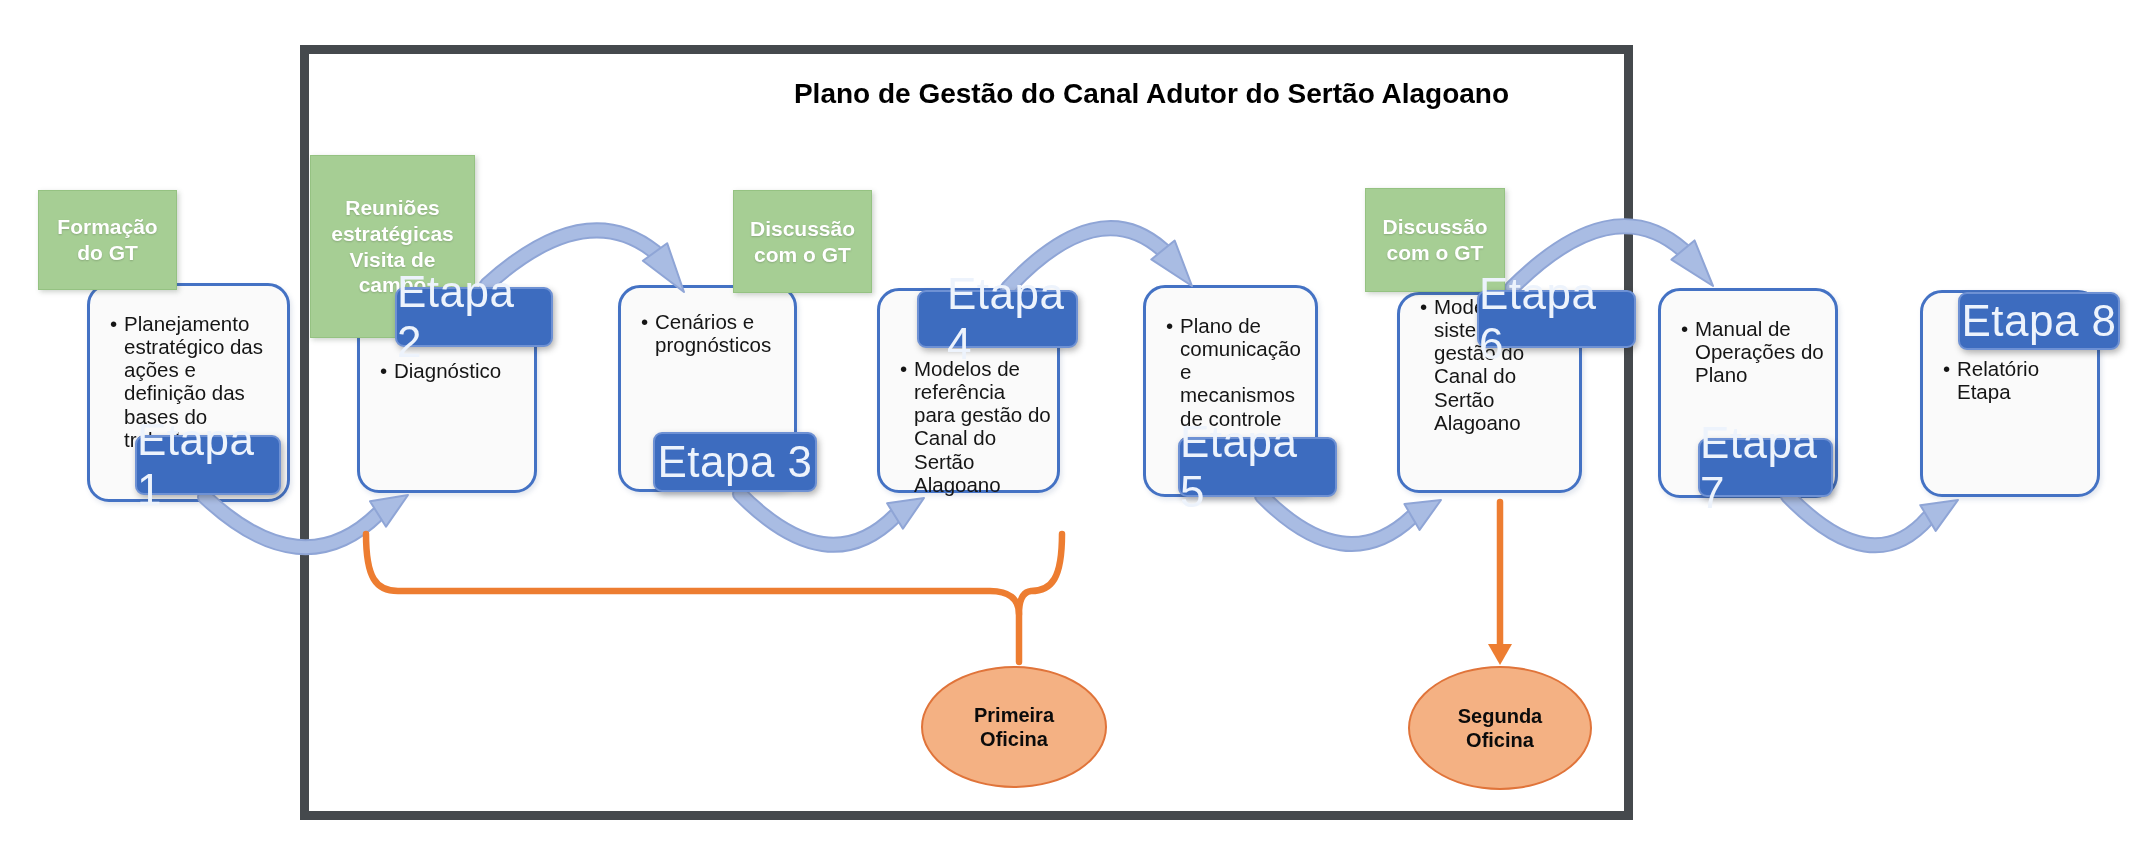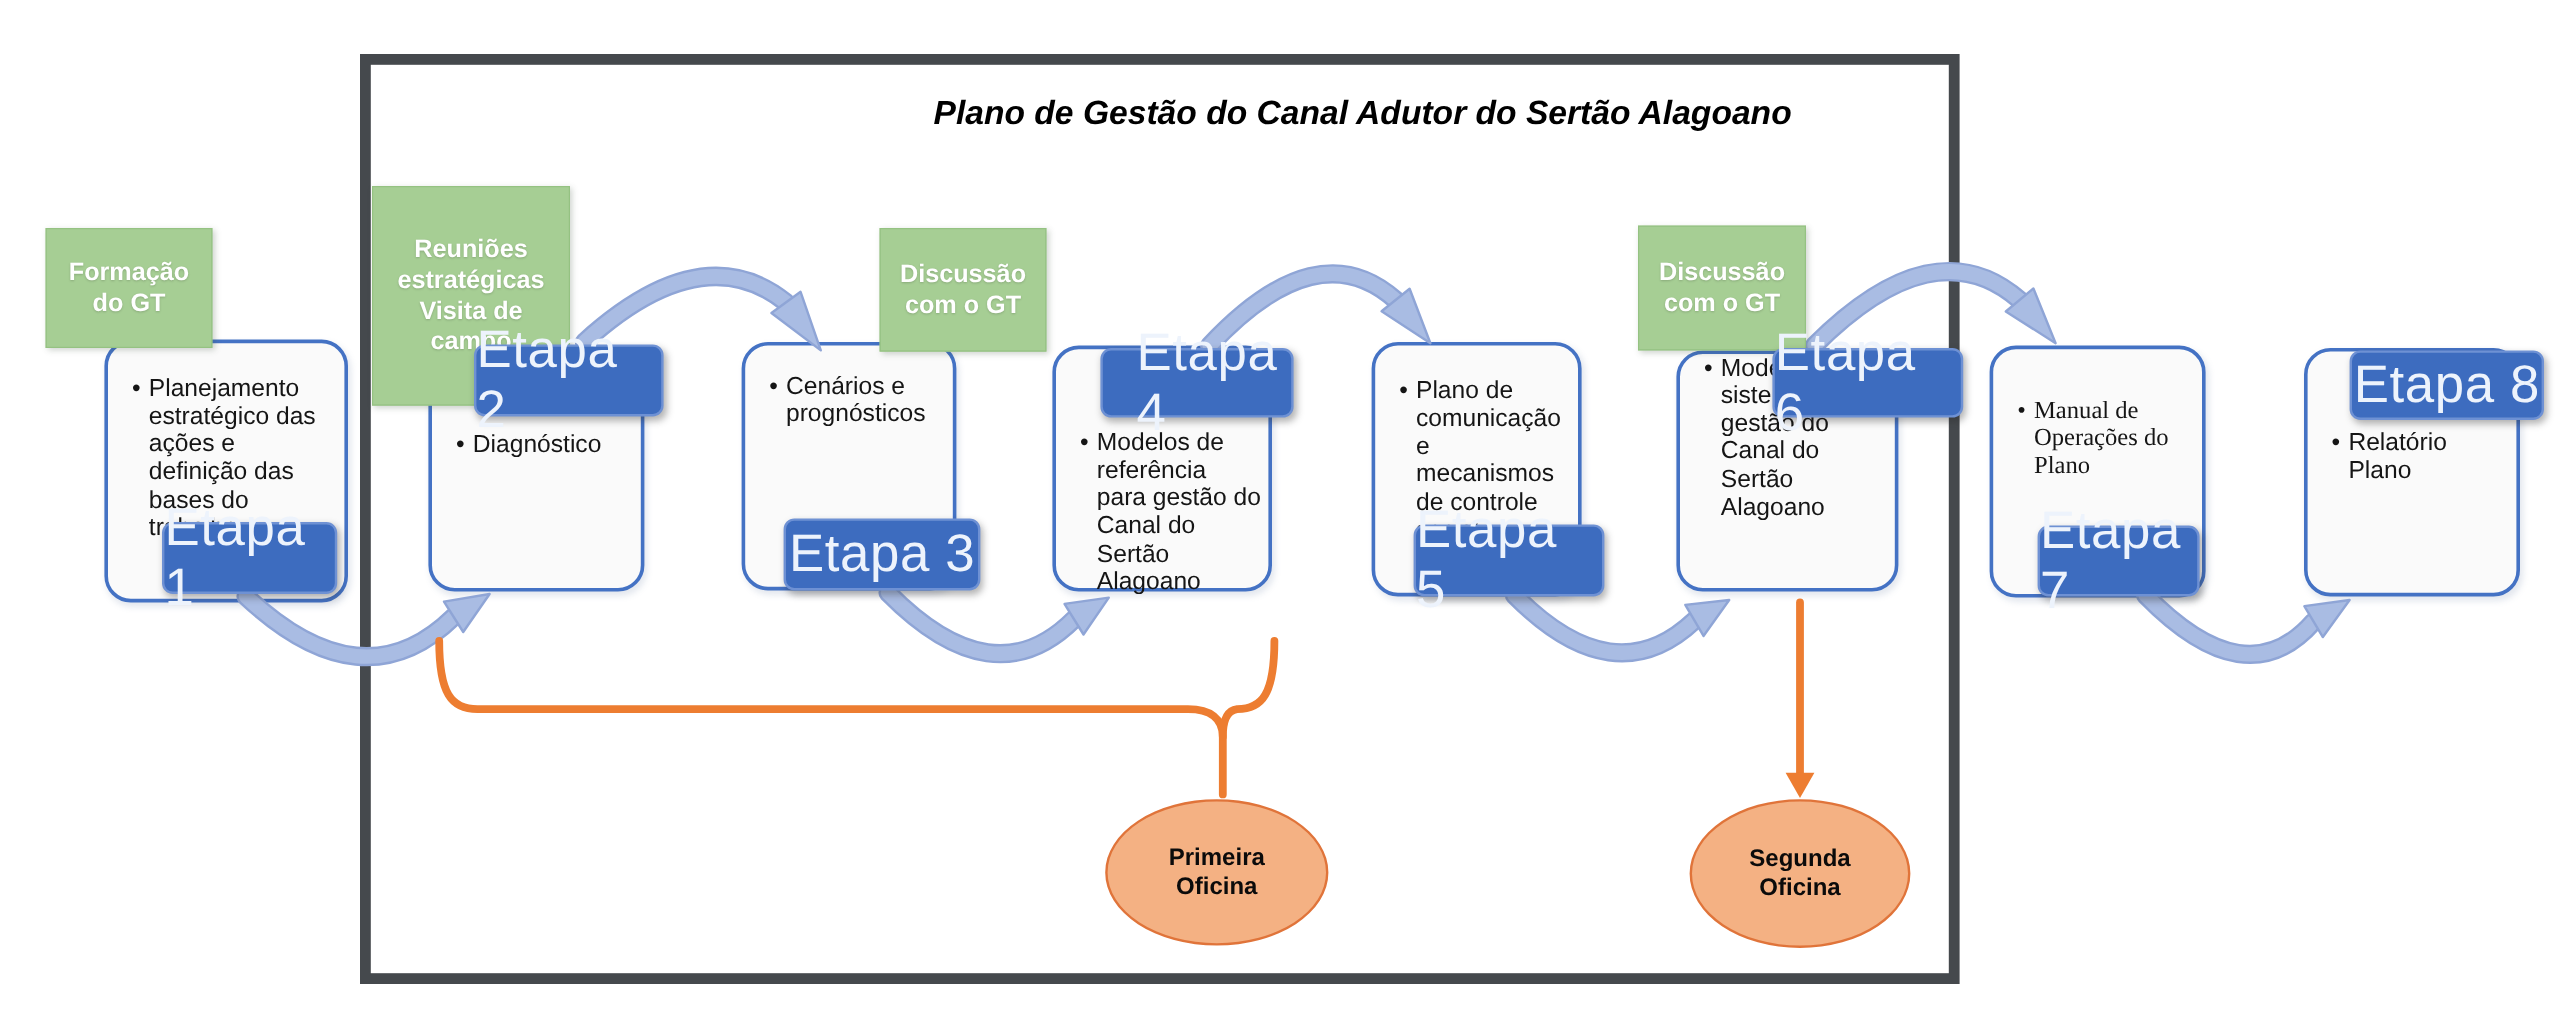--- a/index.html
+++ b/index.html
@@ -32,21 +32,21 @@
   .arc-fill{fill:none;stroke:var(--arrow-blue);stroke-width:12;stroke-linecap:round;}
   .arc-head{fill:var(--arrow-blue);stroke:var(--arrow-edge);stroke-width:2;stroke-linejoin:round;}
   .orange-line{fill:none;stroke:var(--connector-orange);stroke-width:6.5;stroke-linecap:round;}
   .orange-head{fill:var(--connector-orange);stroke:none;}
 </style>
 </head>
 <body>
 
 <div id="canvas" style="--stage-blue: #3d6cbf; --stage-blue-border: #6e91d4; --note-green: #a6ce94; --note-green-border: #95c282; --card-bg: #fafafa; --card-border: #4472c4; --arrow-blue: #a9bce3; --arrow-edge: #8fa5d6; --connector-orange: #ed7d31; --workshop-fill: #f4b183; --workshop-edge: #e0743a; --frame-gray: #45494d;">
   <div class="frame" style="left:300px;top:45px;width:1333px;height:775px;"></div>
-  <div class="title" style="left:288px;top:74px;width:1591px;font-style:italic;">Plano de Gestão do Canal Adutor do Sertão Alagoano</div>
+  <div class="title" style="left:304px;top:74px;width:1591px;">Plano de Gestão do Canal Adutor do Sertão Alagoano</div>
   <div id="nodes">
       <div class="card" style="left:87px;top:283px;width:203px;height:219px;">
         <div class="bullet" style="margin-top:26px;"><span>Planejamento estratégico das ações e definição das bases do trabalho</span></div>
       </div>
       <div class="stage-label" style="left:135px;top:435px;width:146px;height:60px;">Etapa 1</div>
       <div class="green-note" style="left:38px;top:190px;width:139px;height:100px;">Formação do GT</div>
       <div class="card" style="left:357px;top:292px;width:180px;height:201px;">
         <div class="bullet" style="margin-top:64px;"><span>Diagnóstico</span></div>
       </div>
       <div class="stage-label" style="left:395px;top:287px;width:158px;height:60px;">Etapa 2</div>
@@ -63,25 +63,25 @@
       <div class="card" style="left:1143px;top:285px;width:175px;height:212px;">
         <div class="bullet" style="margin-top:26px;"><span>Plano de comunicação e mecanismos de controle social</span></div>
       </div>
       <div class="stage-label" style="left:1178px;top:437px;width:159px;height:60px;">Etapa 5</div>
       <div class="card" style="left:1397px;top:292px;width:185px;height:201px;">
         <div class="bullet" style=""><span>Modelagem do sistema de gestão do Canal do Sertão Alagoano</span></div>
       </div>
       <div class="stage-label" style="left:1477px;top:290px;width:159px;height:58px;">Etapa 6</div>
       <div class="green-note" style="left:1365px;top:188px;width:140px;height:104px;">Discussão com o GT</div>
       <div class="card" style="left:1658px;top:288px;width:180px;height:210px;">
-        <div class="bullet" style="margin-top:40px;font-family:Liberation Serif, serif;"><span>Manual de Operações do Plano</span></div>
+        <div class="bullet" style="margin-top:26px;"><span>Manual de Operações do Plano</span></div>
       </div>
       <div class="stage-label" style="left:1698px;top:438px;width:135px;height:59px;">Etapa 7</div>
       <div class="card" style="left:1920px;top:290px;width:180px;height:207px;">
-        <div class="bullet" style="margin-top:64px;"><span>Relatório Plano</span></div>
+        <div class="bullet" style="margin-top:64px;"><span>Relatório Etapa</span></div>
       </div>
       <div class="stage-label" style="left:1958px;top:292px;width:162px;height:58px;">Etapa 8</div>
       <div class="workshop" style="left:921px;top:666px;width:186px;height:122px;">Primeira Oficina</div>
       <div class="workshop" style="left:1408px;top:666px;width:184px;height:124px;">Segunda Oficina</div>
     </div>
   <svg class="overlay" id="overlay" width="2139" height="861" viewBox="0 0 2139 861">
       <path d="M 205 497 Q 302 588 378 514" class="arc-edge"></path>
       <path d="M 205 497 Q 302 588 378 514" class="arc-fill"></path>
       <polygon points="408,495 386.02578121776514,526.6722861333134 369.97421878223486,501.32771386668657" class="arc-head"></polygon>
       <path d="M 487 285 Q 585 196 655 252" class="arc-edge"></path>

